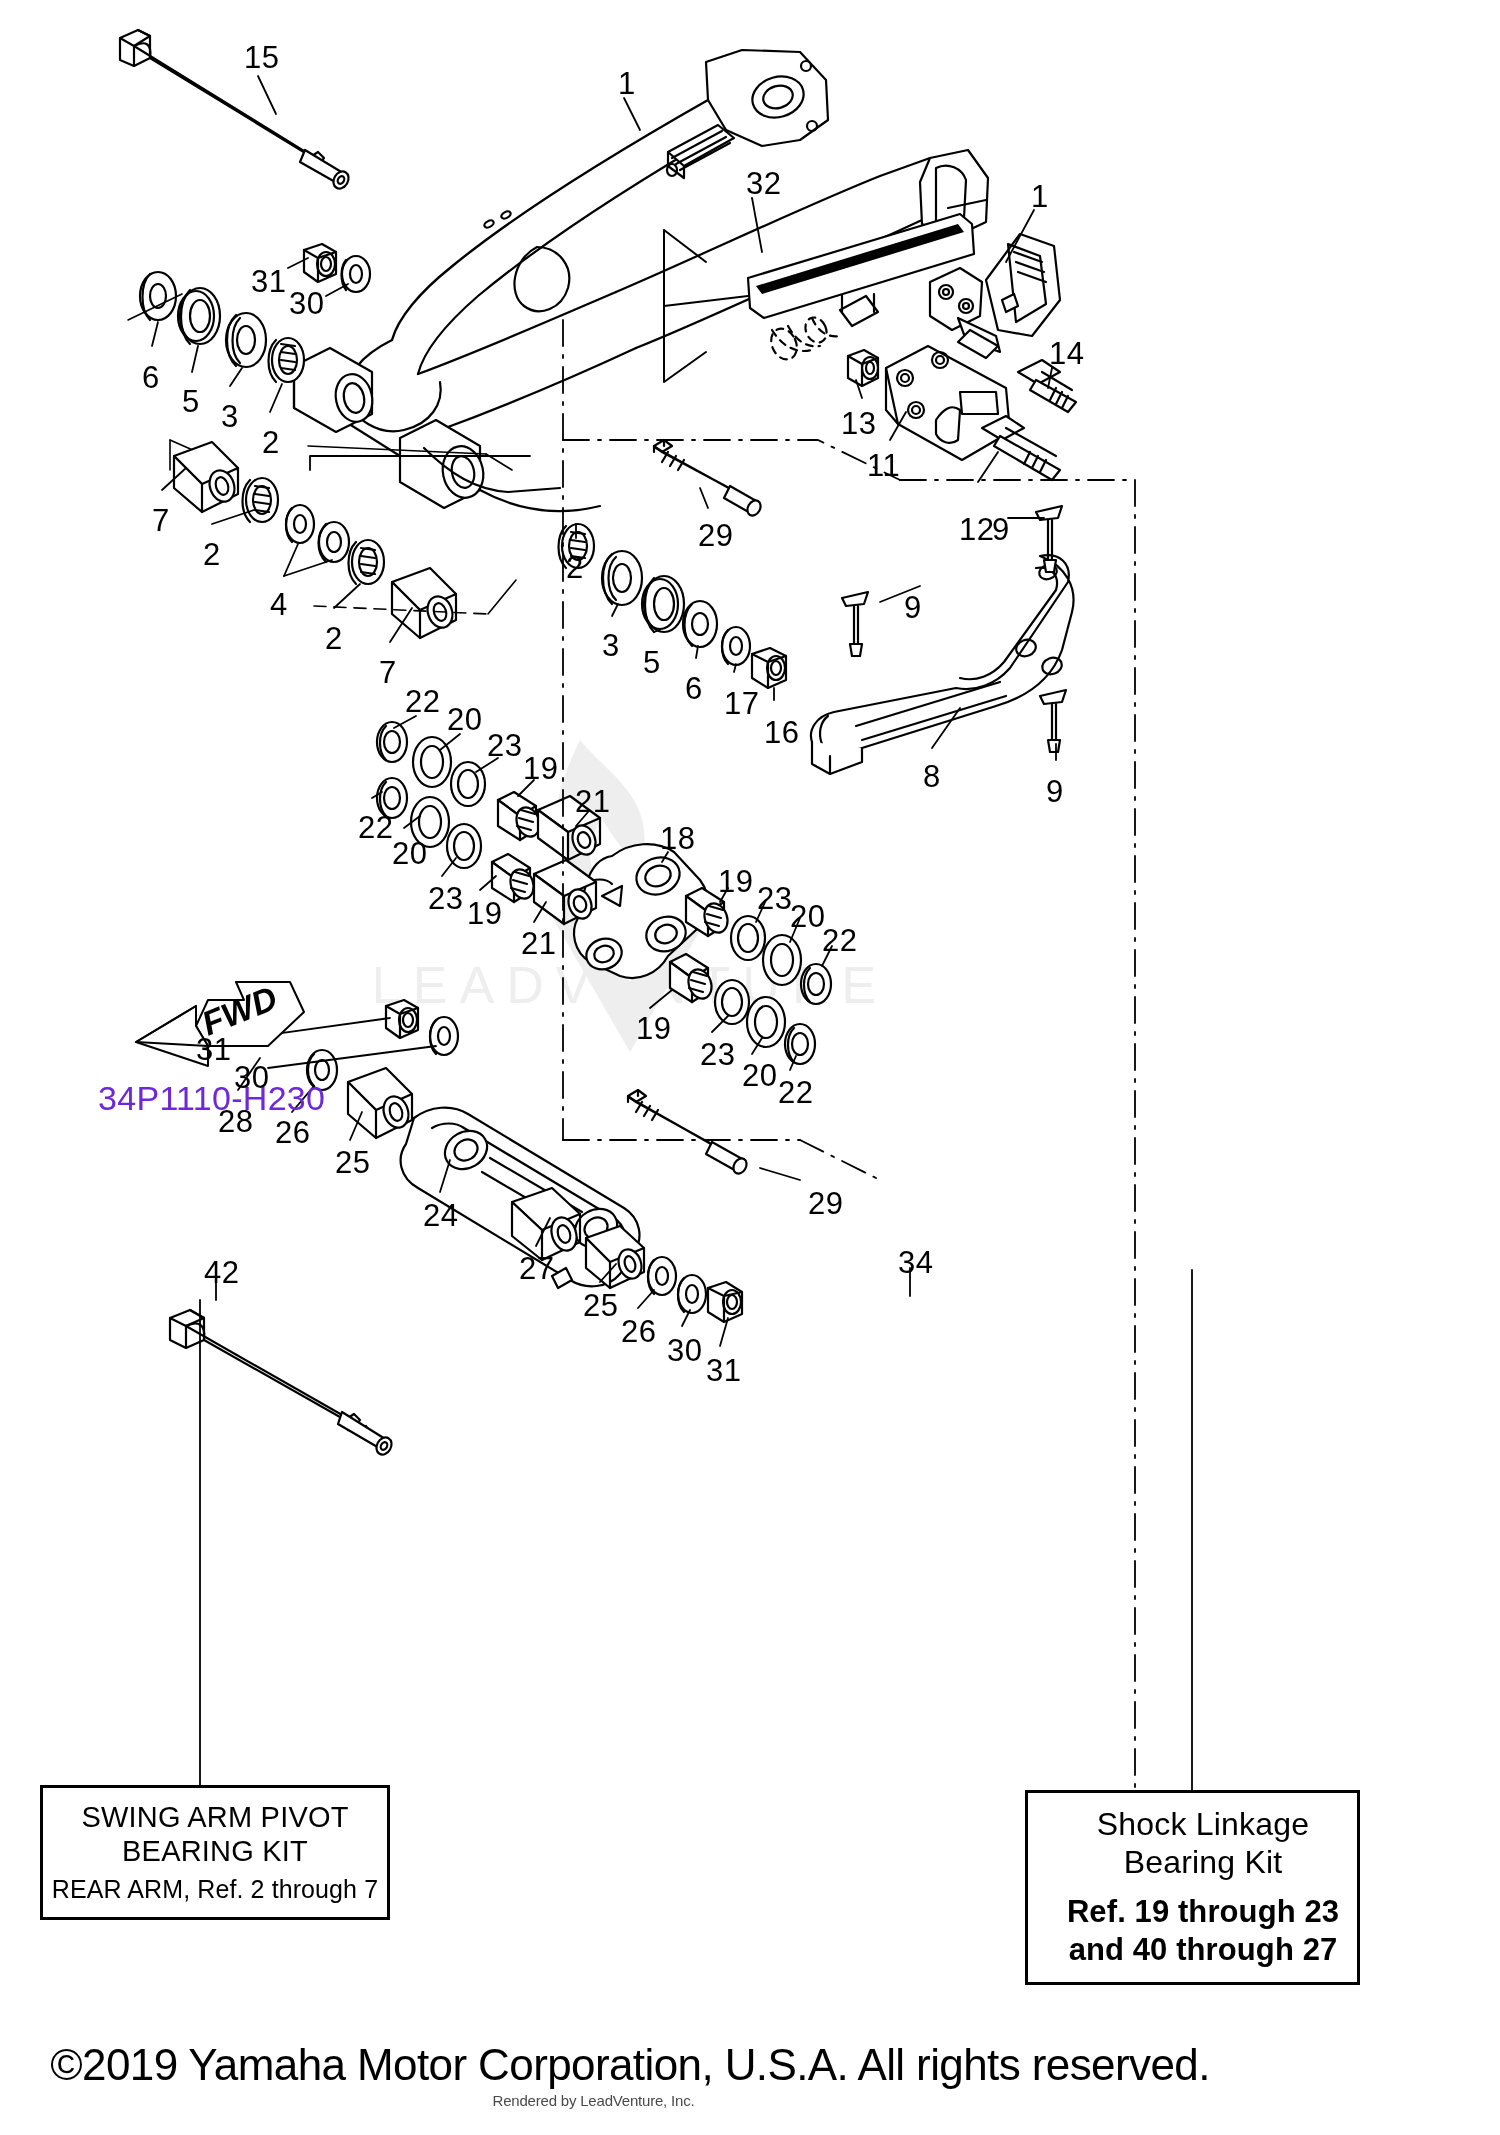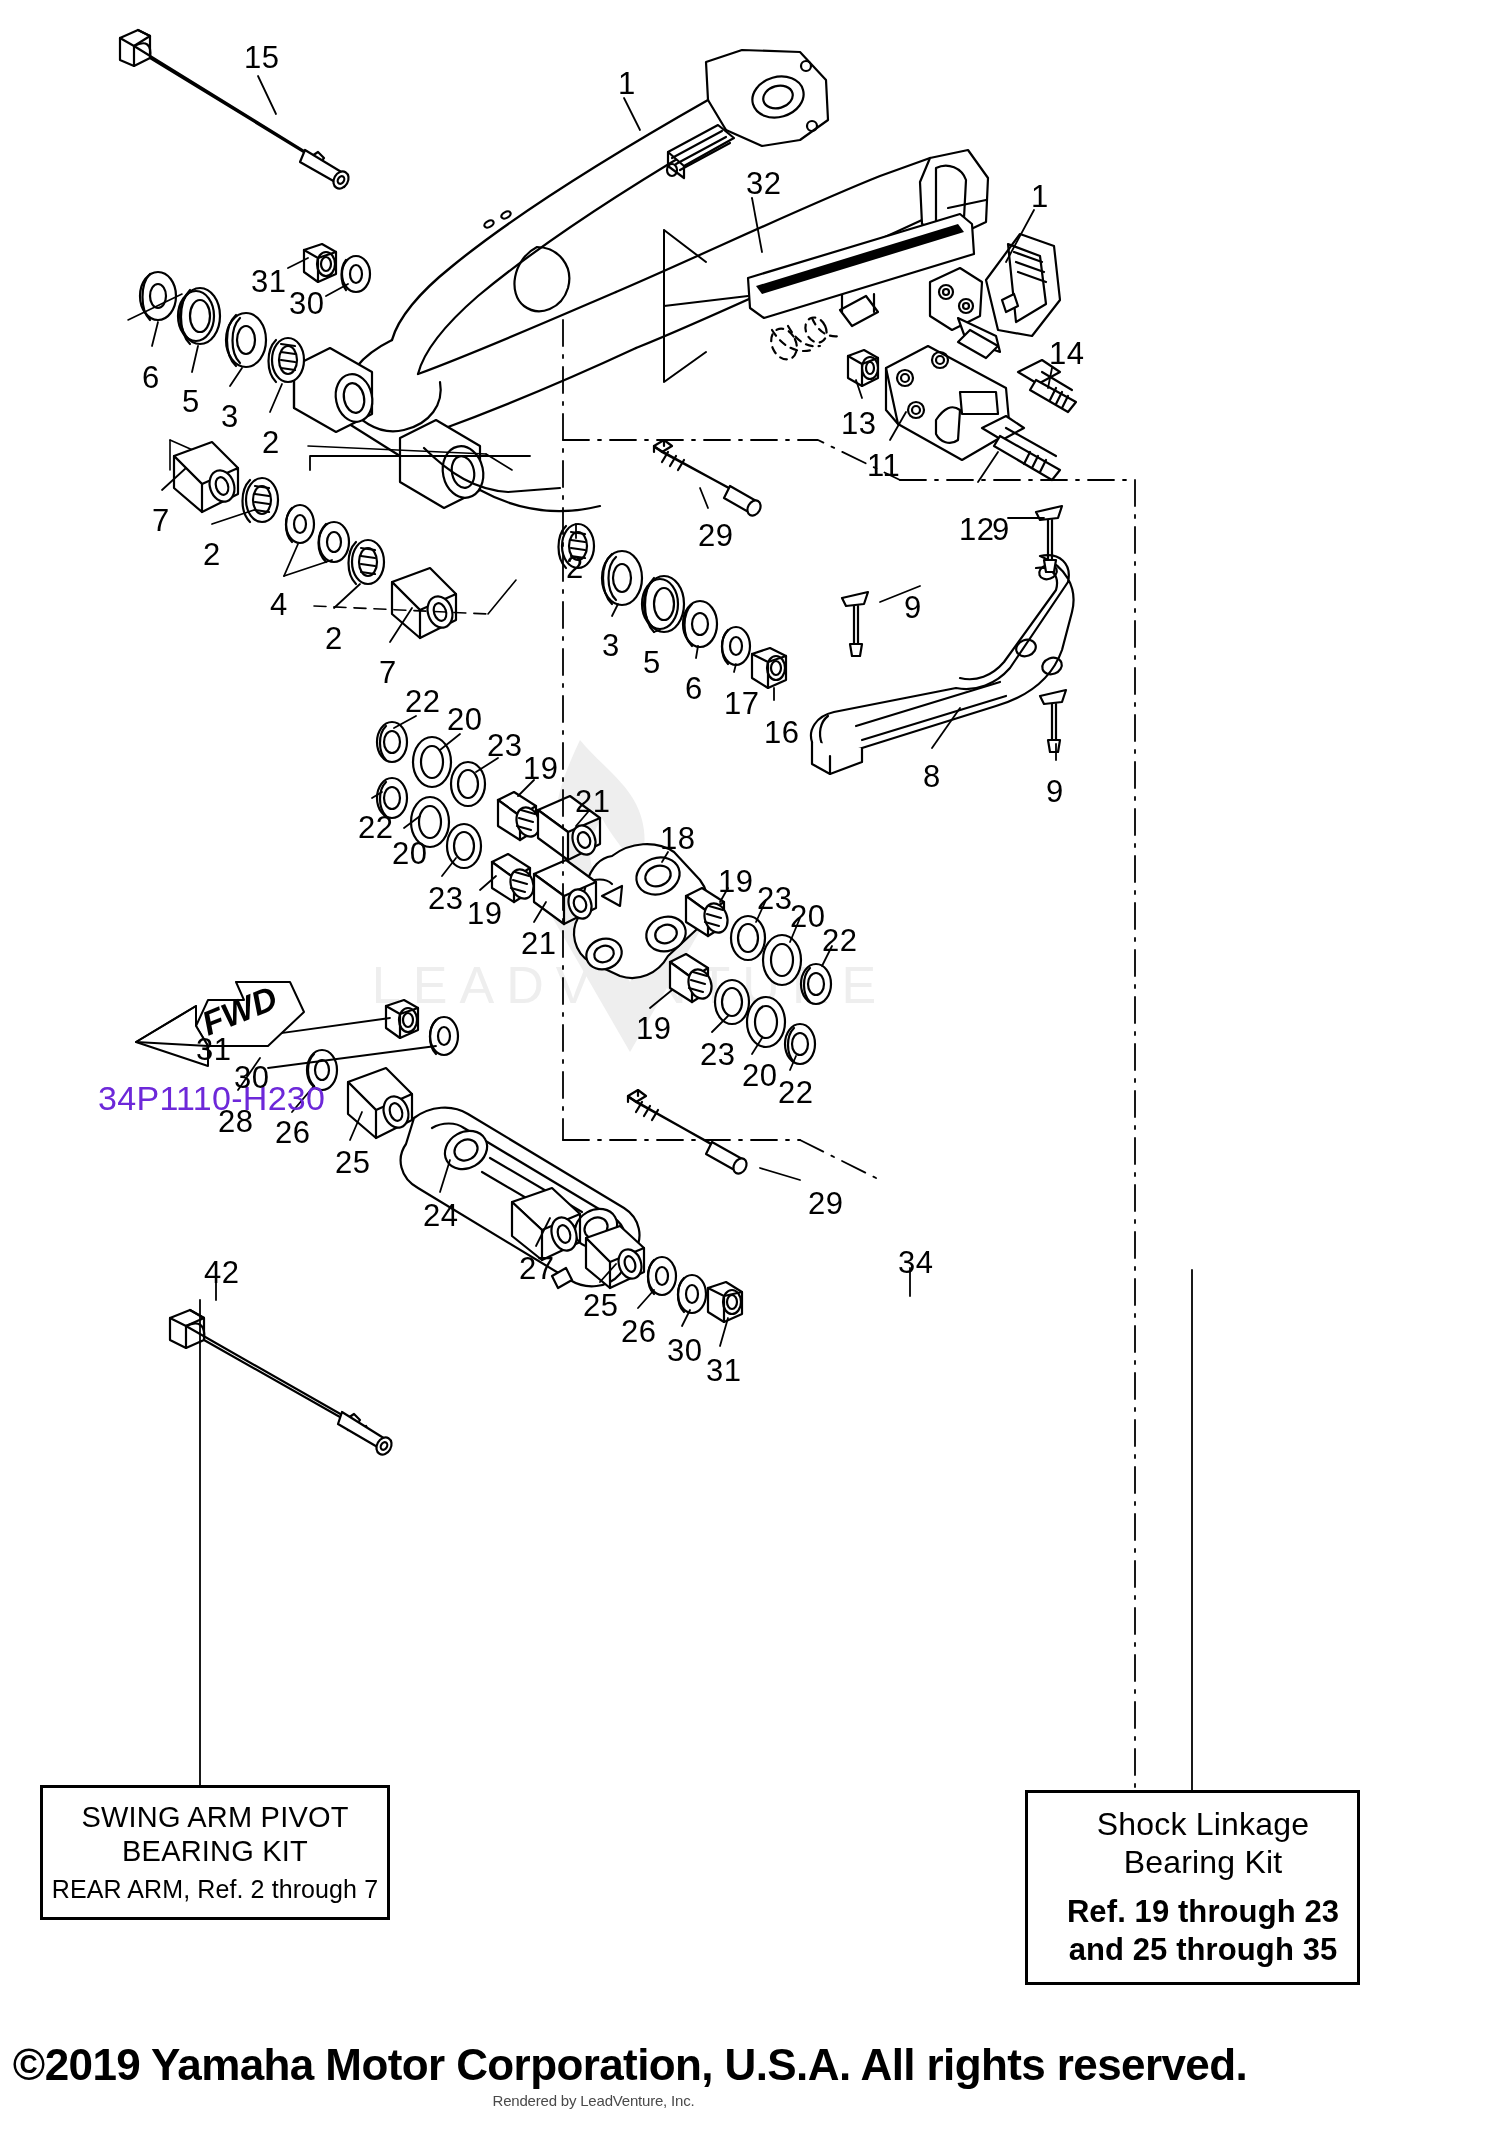--- a/index.html
+++ b/index.html
@@ -85,21 +85,21 @@
     font-weight:bold;
     letter-spacing:0.1px;
   }
   
   #footer{
     position:absolute;
     left:0; top:2040px;
     width:1260px;
     text-align:center;
     font-size:44px;
-    font-weight:bold;
+    font-weight:normal;
     letter-spacing:-0.6px;
     color:#000;
   }
   #render-credit{
     position:absolute;
     left:0; top:2092px;
     width:1187px;
     text-align:center;
     font-size:15px;
     color:#4a4a4a;
@@ -758,20 +758,20 @@
     <div class="kit-sub">REAR ARM, Ref. 2 through 7</div>
   </div>
 
   <div class="infobox" id="kit-box-right">
     <div class="kit-title">
       <span>Shock Linkage</span><br>
       <span>Bearing Kit</span>
     </div>
     <div class="kit-sub">
       <span>Ref. 19 through 23</span><br>
-      <span>and 25 through 35</span>
+      <span>and 40 through 27</span>
     </div>
   </div>
 
   <div id="footer">©2019 Yamaha Motor Corporation, U.S.A. All rights reserved.</div>
   <div id="render-credit">Rendered by LeadVenture, Inc.</div>
 
 </div>
 
 </body></html>

